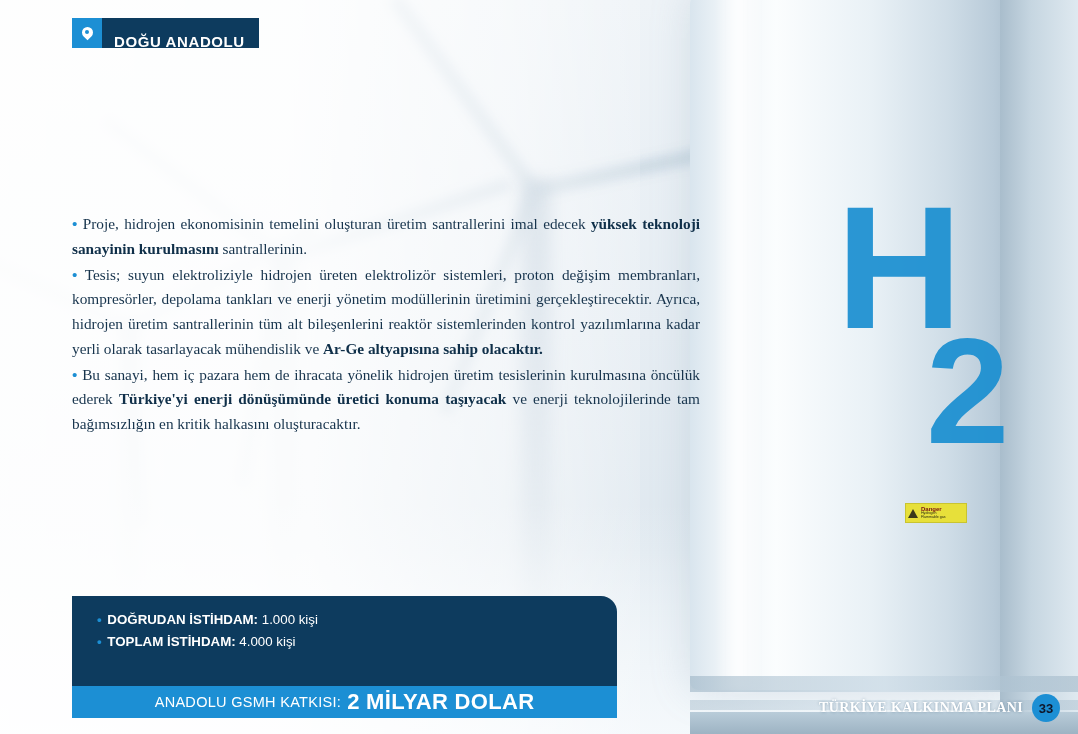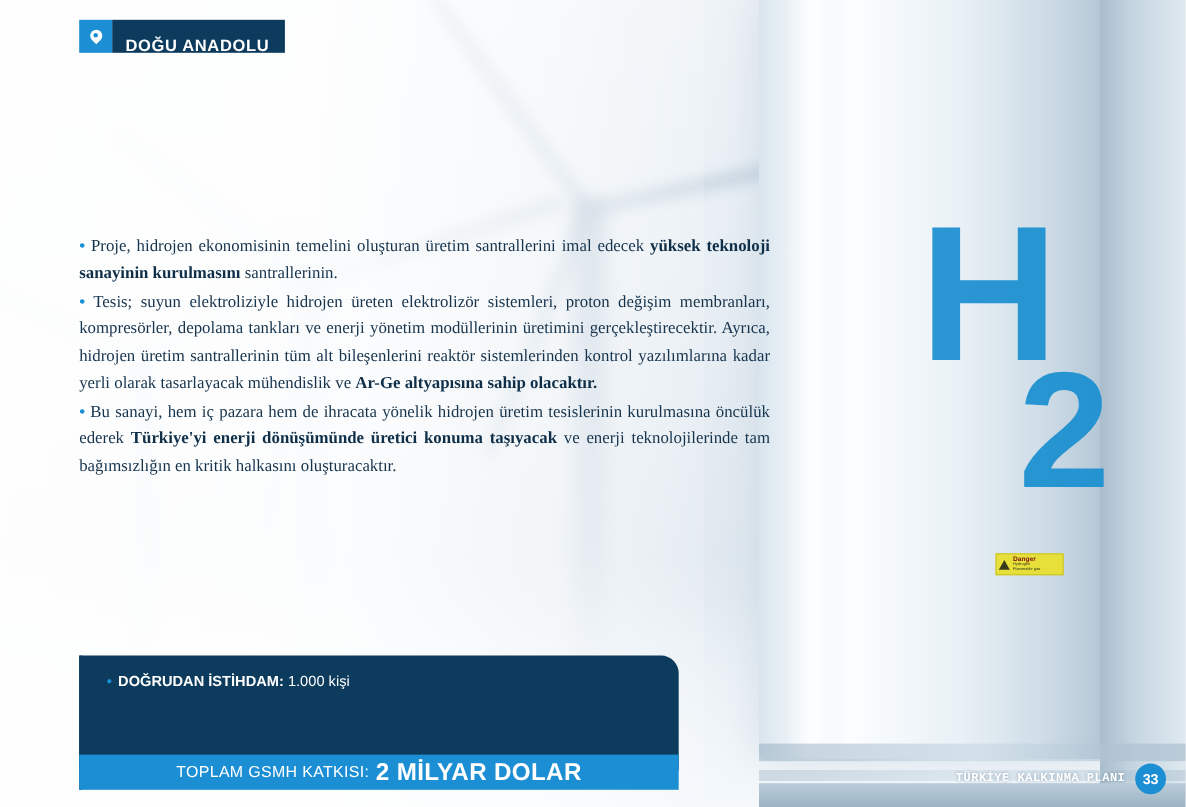--- a/index.html
+++ b/index.html
@@ -274,32 +274,32 @@
 
   
   .footer {
     position: absolute;
     right: 18px; bottom: 12px;
     display: flex;
     align-items: center;
     gap: 9px;
   }
   .footer-text {
-    font-family: Liberation Mono, monospace;
-    font-size: 11px;
+    font-family: Liberation Serif, serif;
+    font-size: 14px;
     font-weight: bold;
     color: #ffffff;
     letter-spacing: .4px;
     text-shadow: 0 0 3px rgba(40,80,110,.45);
   }
   .page-badge {
     width: 28px; height: 28px;
     border-radius: 50%;
     background: #1c8fd4;
-    color: #ffffff;
+    color: #0f172a;
     font-family: "Liberation Sans", sans-serif;
     font-size: 13px;
     font-weight: bold;
     display: flex; align-items: center; justify-content: center;
   }
 </style>
 </head>
 <body>
 
 <div id="page">
@@ -364,24 +364,29 @@
     </p>
   </div>
 
   <div class="left-rule"></div>
   <div class="stats-panel">
     <div>
       <span class="sdot">•</span>
       <span class="slabel">DOĞRUDAN İSTİHDAM:</span>
       <span class="sval">1.000 kişi</span>
     </div>
+    <div>
+      <span class="sdot">•</span>
+      <span class="slabel">TOPLAM İSTİHDAM:</span>
+      <span class="sval">4.000 kişi</span>
+    </div>
   </div>
 
   <div class="gsmh-bar">
-    <span class="g-label">TOPLAM GSMH KATKISI:</span>
+    <span class="g-label">ANADOLU GSMH KATKISI:</span>
     <span class="g-value">2 MİLYAR DOLAR</span>
   </div>
 
   <div class="footer">
     <span class="footer-text">TÜRKİYE KALKINMA PLANI</span>
     <span class="page-badge">33</span>
   </div>
 
 </div>
 

